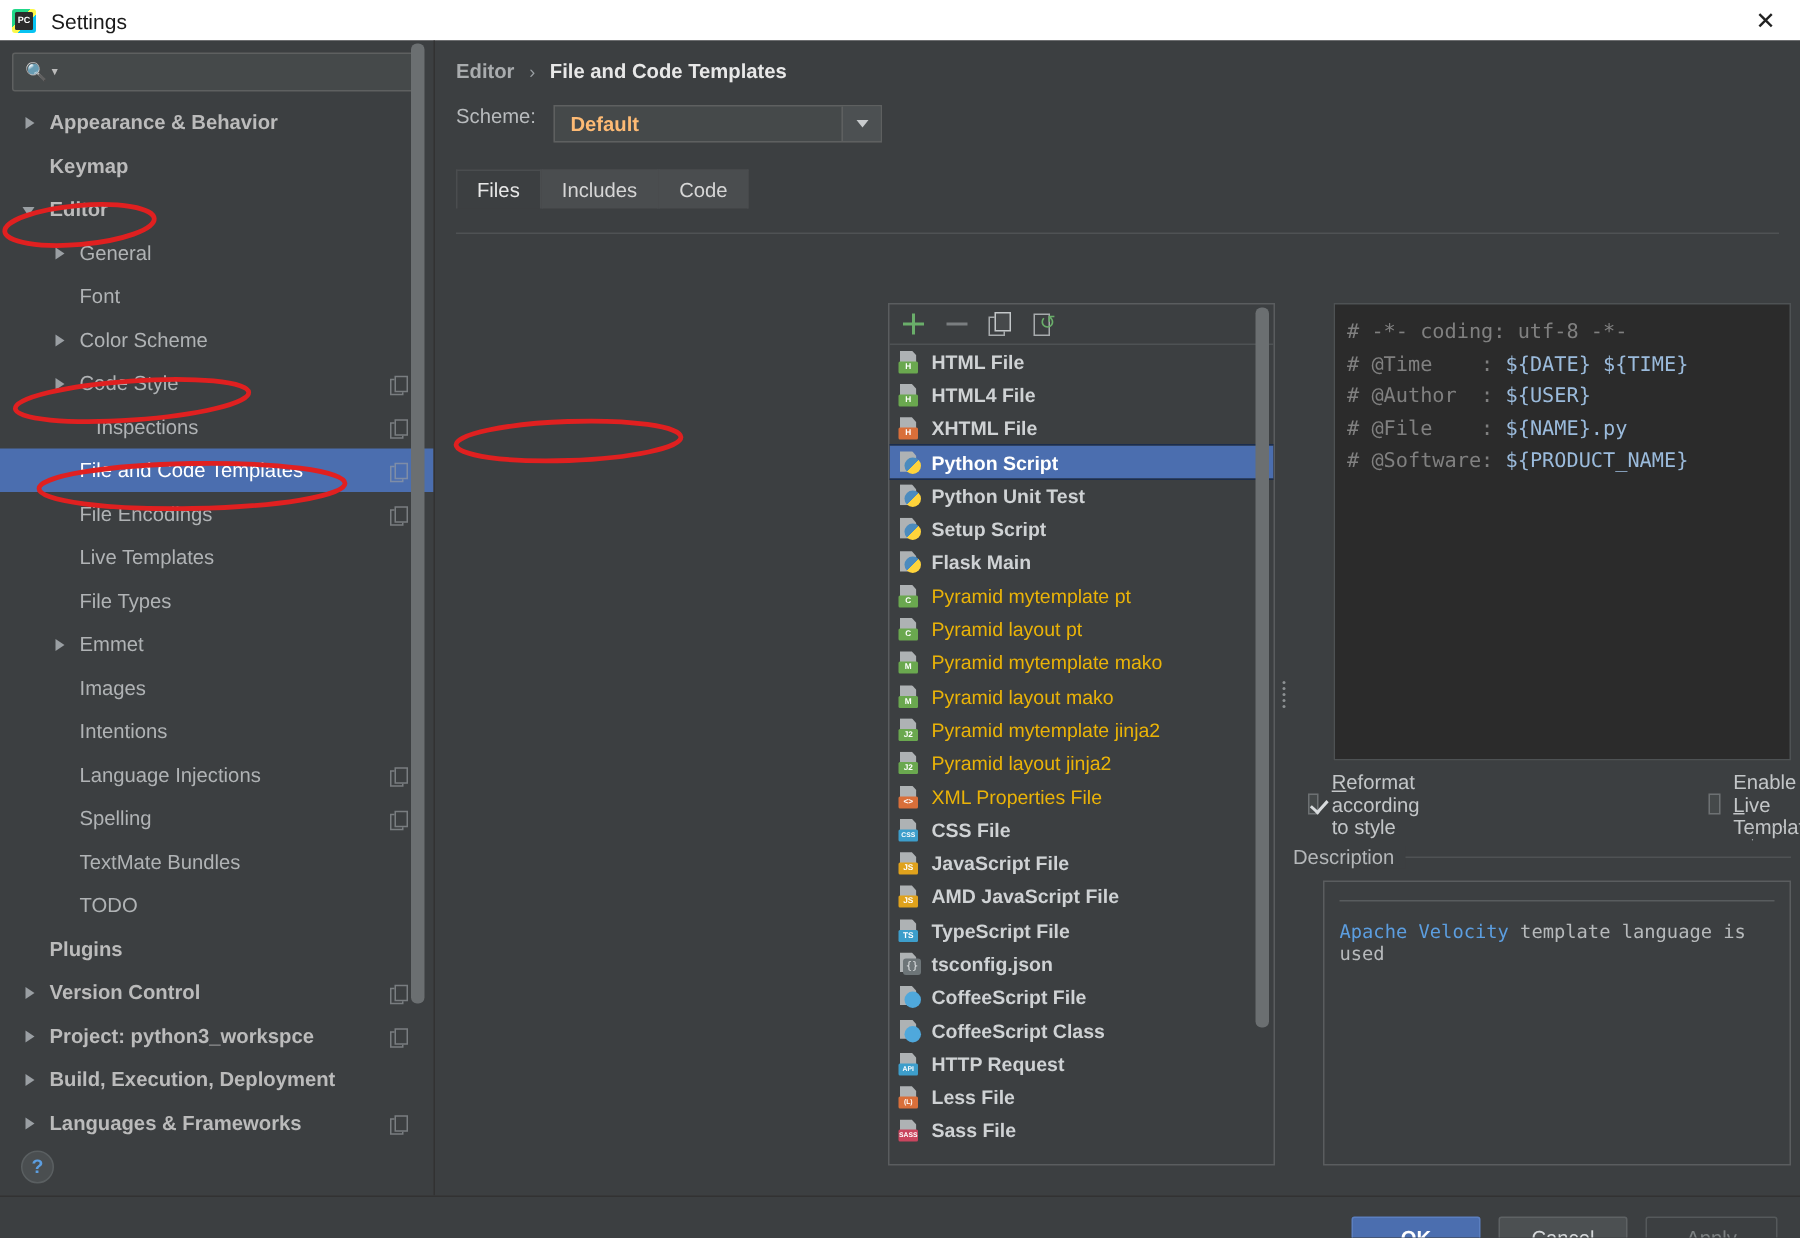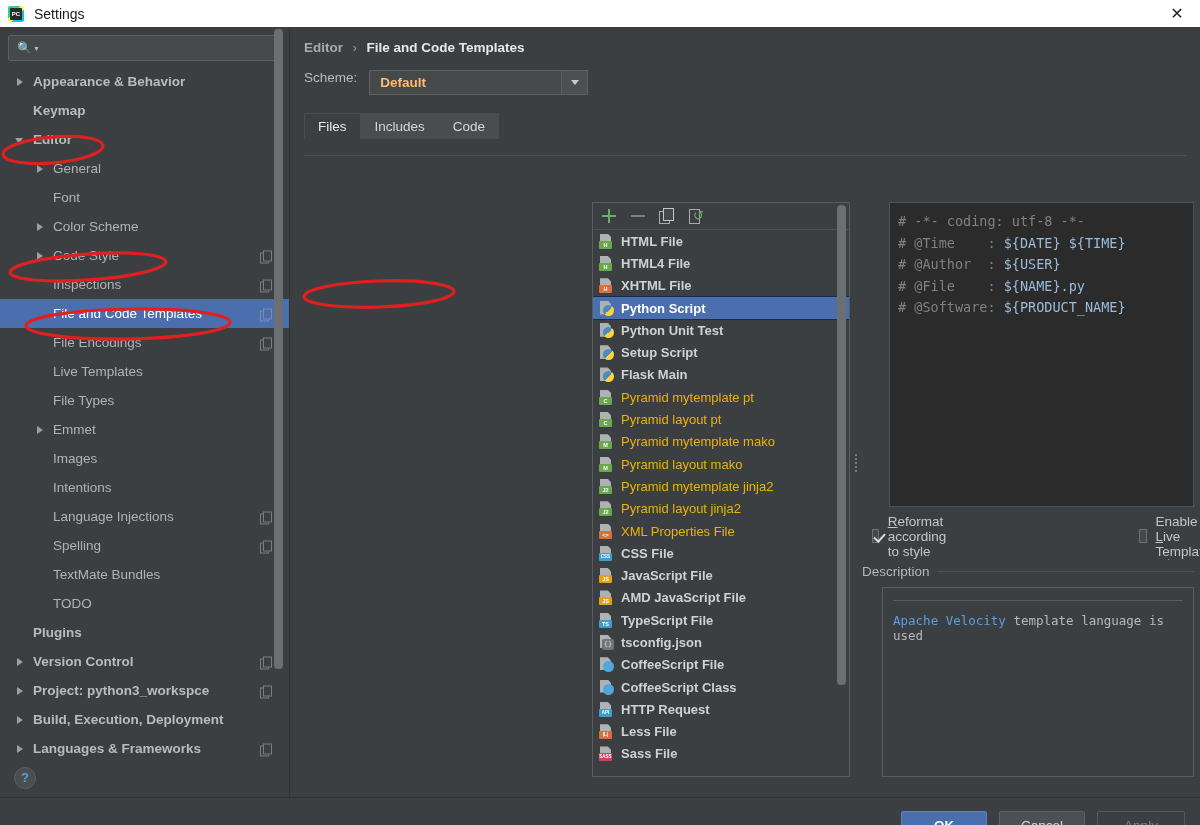--- a/index.html
+++ b/index.html
@@ -171,21 +171,21 @@
           <span class="arrow closed" style="margin-left: 34px;"></span>
           <span class="lbl" style="margin-left: 7px;">Color Scheme</span>
         </div>
         <div class="trow plain">
           <span class="arrow closed" style="margin-left: 34px;"></span>
           <span class="lbl" style="margin-left: 7px;">Code Style</span>
           <span class="copyic"></span>
         </div>
         <div class="trow plain">
           <span class="arrow" style="margin-left: 34px;"></span>
-          <span class="lbl" style="margin-left: 7px;">Inspections</span>
+          <span class="lbl" style="margin-left: 18px;">Inspections</span>
           <span class="copyic"></span>
         </div>
         <div class="trow plain sel">
           <span class="arrow" style="margin-left: 34px;"></span>
           <span class="lbl" style="margin-left: 7px;">File and Code Templates</span>
           <span class="copyic"></span>
         </div>
         <div class="trow plain">
           <span class="arrow" style="margin-left: 34px;"></span>
           <span class="lbl" style="margin-left: 7px;">File Encodings</span>

